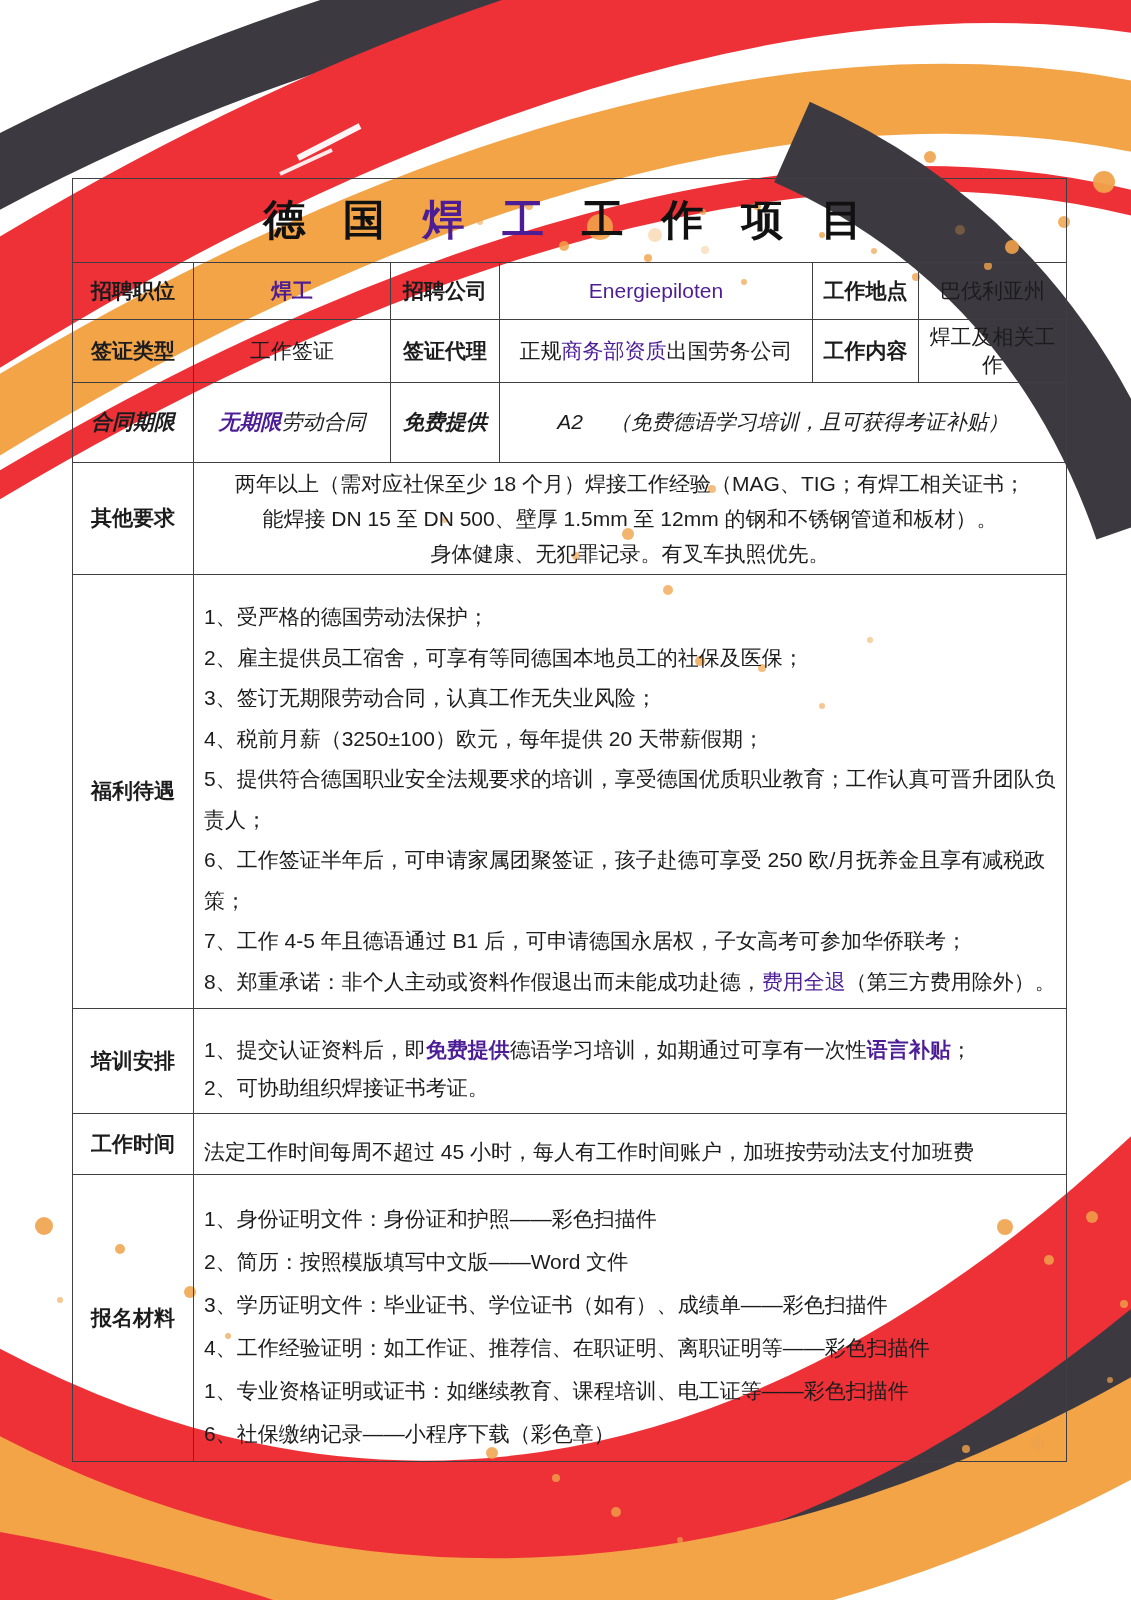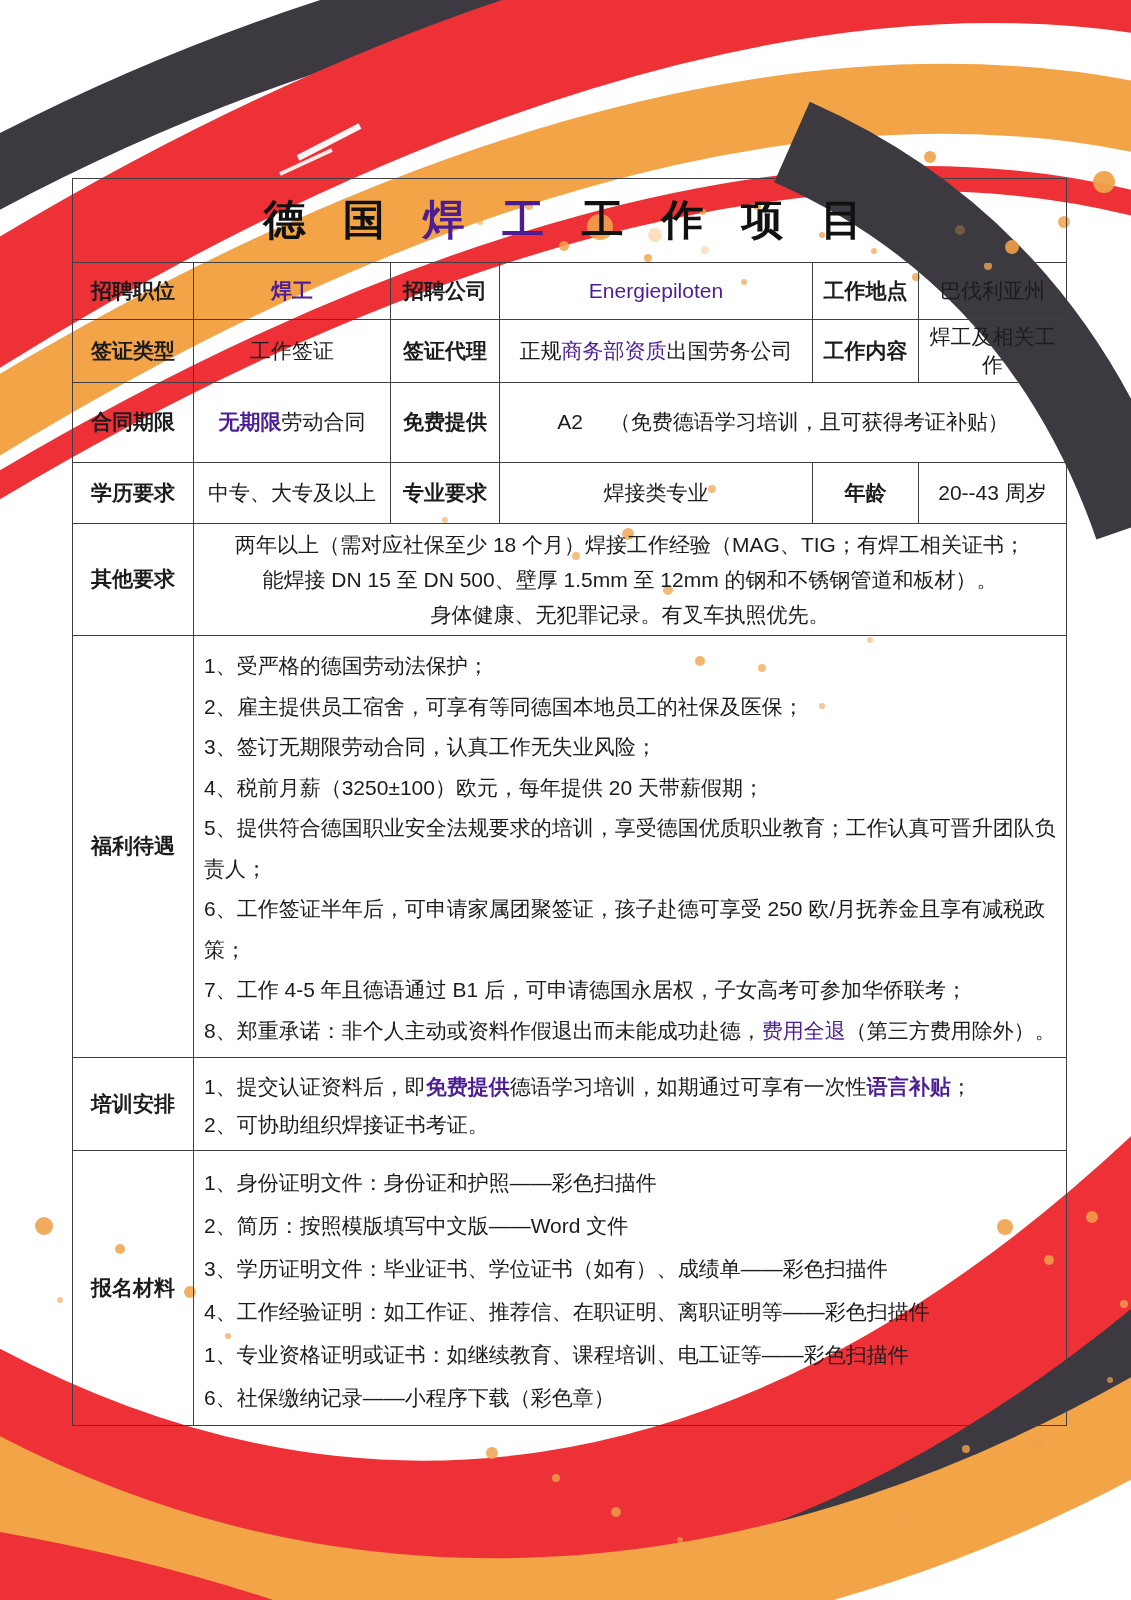--- a/index.html
+++ b/index.html
@@ -12,32 +12,32 @@
     position:absolute;left:72px;top:178px;width:994px;z-index:2;
     border-collapse:collapse;table-layout:fixed;background:transparent;
   }
   td{
     border:1.5px solid #3f3e42;padding:0 6px;font-size:21px;line-height:1.35;
     text-align:center;vertical-align:middle;word-break:break-all;background:transparent;
   }
   .row-title{height:84px;}
   .row-1{height:57px;}
   .row-2{height:63px;}
-  .row-3{height:80px;}
+  .row-3{height:80px;font-style:italic;}
   .row-4{height:61px;}
   .row-other{height:112px;}
   .row-benefits{height:415px;}
   .row-training{height:85px;}
   .row-worktime{height:61px;}
   .row-materials{height:268px;}
   .lbl{font-weight:bold;}
   .title-cell{font-size:42px;font-weight:bold;letter-spacing:13px;color:#111;}
   .red{color:#4c1d95;}
   .bold{font-weight:bold;}
-  .list-cell{text-align:left;padding:10px 10px 6px 10px;vertical-align:middle;}
+  .list-cell{text-align:left;padding:22px 10px 6px 10px;vertical-align:middle;}
   .center-cell{text-align:center;}
   .c-other .line{line-height:35px;}
   .c-benefits .line{line-height:40.5px;}
   .c-training .line{line-height:38px;}
   .c-worktime .line{line-height:30px;}
   .c-materials .line{line-height:43px;}
 </style>
 </head>
 <body>
 
@@ -150,28 +150,20 @@
       <td><span>焊工及相关工作</span></td>
     </tr>
 
     <tr class="row-3">
       <td class="lbl">合同期限</td>
       <td><span class="red bold">无期限</span><span>劳动合同</span></td>
       <td class="lbl">免费提供</td>
       <td colspan="3"><span>A2　 （免费德语学习培训，且可获得考证补贴）</span></td>
     </tr>
 
-    <tr class="row-4">
-      <td class="lbl">学历要求</td>
-      <td><span>中专、大专及以上</span></td>
-      <td class="lbl">专业要求</td>
-      <td><span>焊接类专业</span></td>
-      <td class="lbl">年龄</td>
-      <td><span>20--43 周岁</span></td>
-    </tr>
 
     <tr class="row-other">
       <td class="lbl">其他要求</td>
       <td colspan="5" class="center-cell c-other">
             <div class="line"><span>两年以上（需对应社保至少 18 个月）焊接工作经验（MAG、TIG；有焊工相关证书；</span></div>
             <div class="line"><span>能焊接 DN 15 至 DN 500、壁厚 1.5mm 至 12mm 的钢和不锈钢管道和板材）。</span></div>
             <div class="line"><span>身体健康、无犯罪记录。有叉车执照优先。</span></div>
           </td>
     </tr>
 
@@ -190,20 +182,26 @@
     </tr>
 
     <tr class="row-training">
       <td class="lbl">培训安排</td>
       <td colspan="5" class="list-cell c-training">
             <div class="line"><span>1、提交认证资料后，即</span><span class="red bold">免费提供</span><span>德语学习培训，如期通过可享有一次性</span><span class="red bold">语言补贴</span><span>；</span></div>
             <div class="line"><span>2、可协助组织焊接证书考证。</span></div>
           </td>
     </tr>
 
+    <tr class="row-worktime">
+      <td class="lbl">工作时间</td>
+      <td colspan="5" class="list-cell c-worktime">
+            <div class="line"><span>法定工作时间每周不超过 45 小时，每人有工作时间账户，加班按劳动法支付加班费</span></div>
+          </td>
+    </tr>
 
     <tr class="row-materials">
       <td class="lbl">报名材料</td>
       <td colspan="5" class="list-cell c-materials">
             <div class="line"><span>1、身份证明文件：身份证和护照——彩色扫描件</span></div>
             <div class="line"><span>2、简历：按照模版填写中文版——Word 文件</span></div>
             <div class="line"><span>3、学历证明文件：毕业证书、学位证书（如有）、成绩单——彩色扫描件</span></div>
             <div class="line"><span>4、工作经验证明：如工作证、推荐信、在职证明、离职证明等——彩色扫描件</span></div>
             <div class="line"><span>1、专业资格证明或证书：如继续教育、课程培训、电工证等——彩色扫描件</span></div>
             <div class="line"><span>6、社保缴纳记录——小程序下载（彩色章）</span></div>

